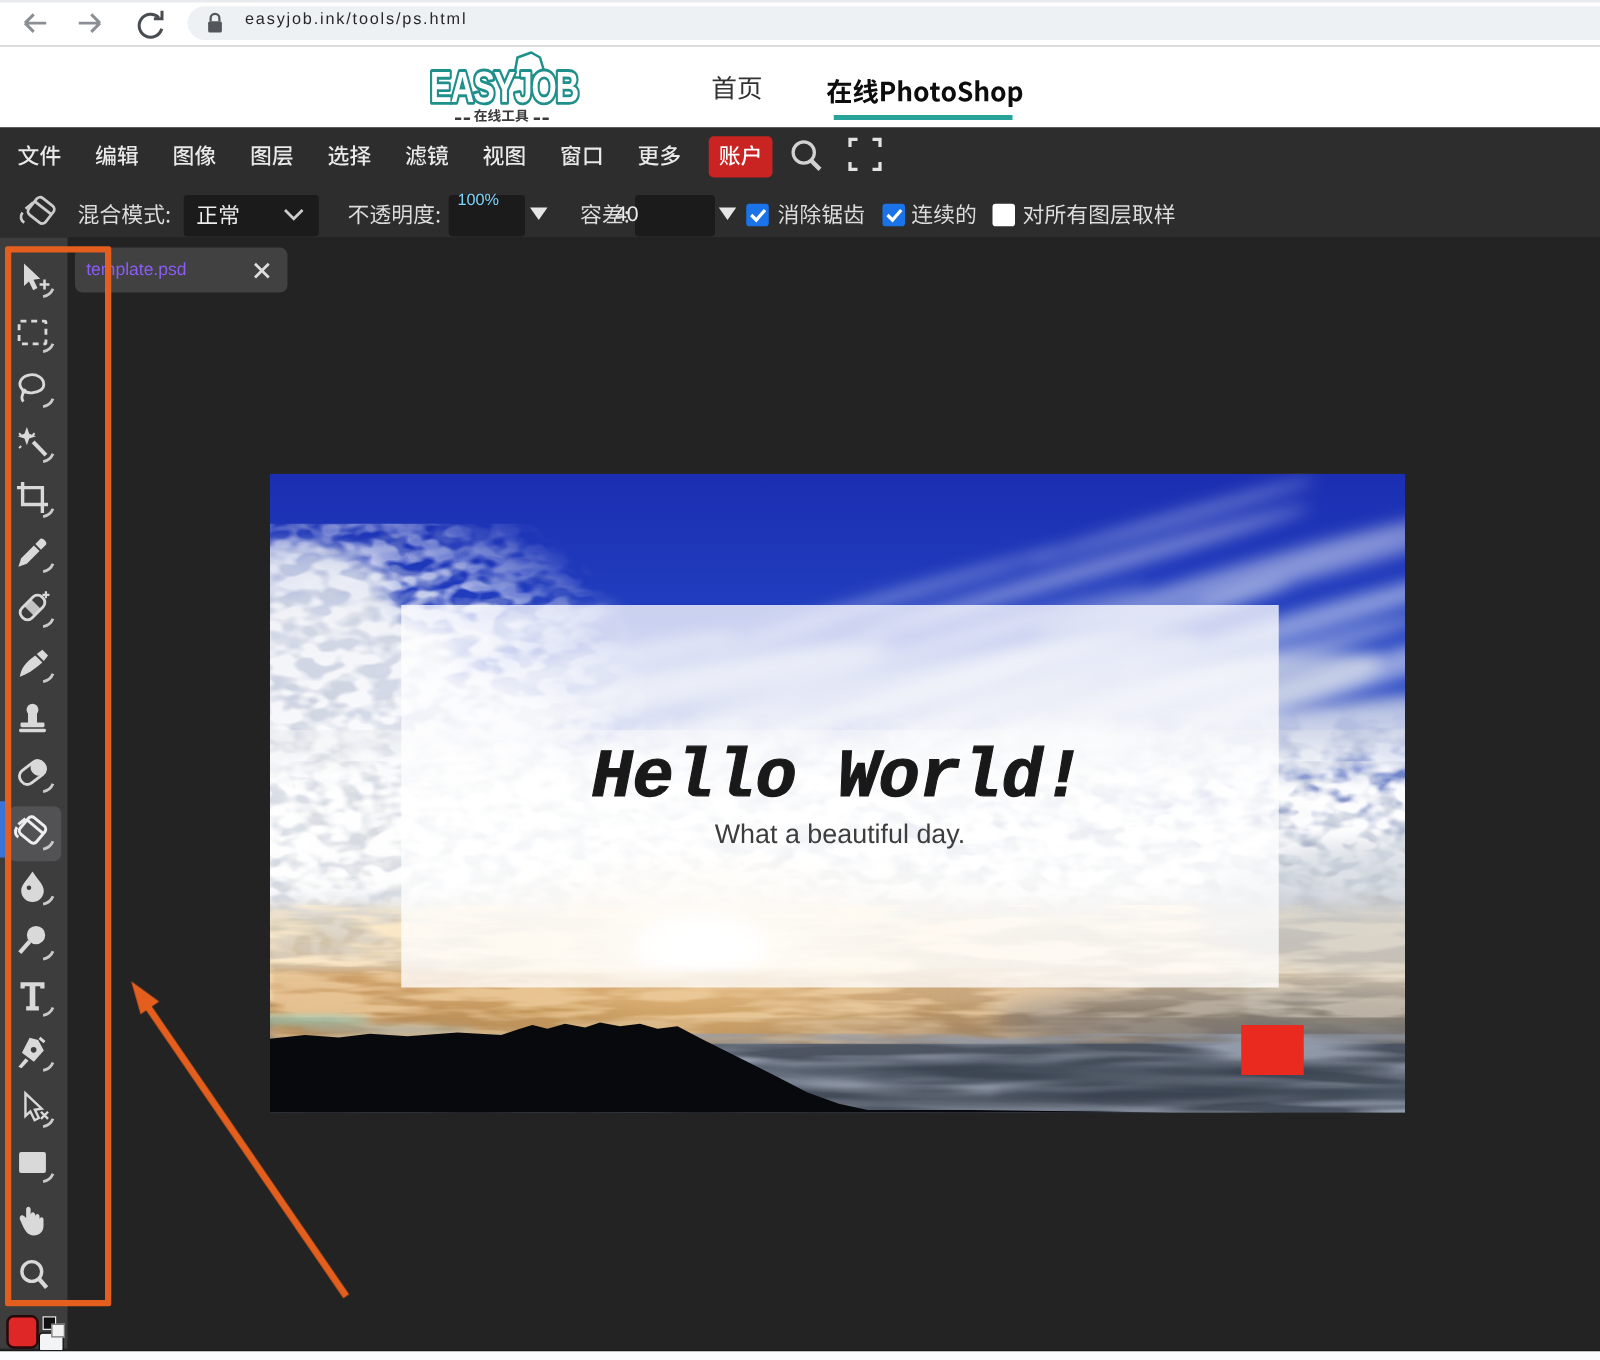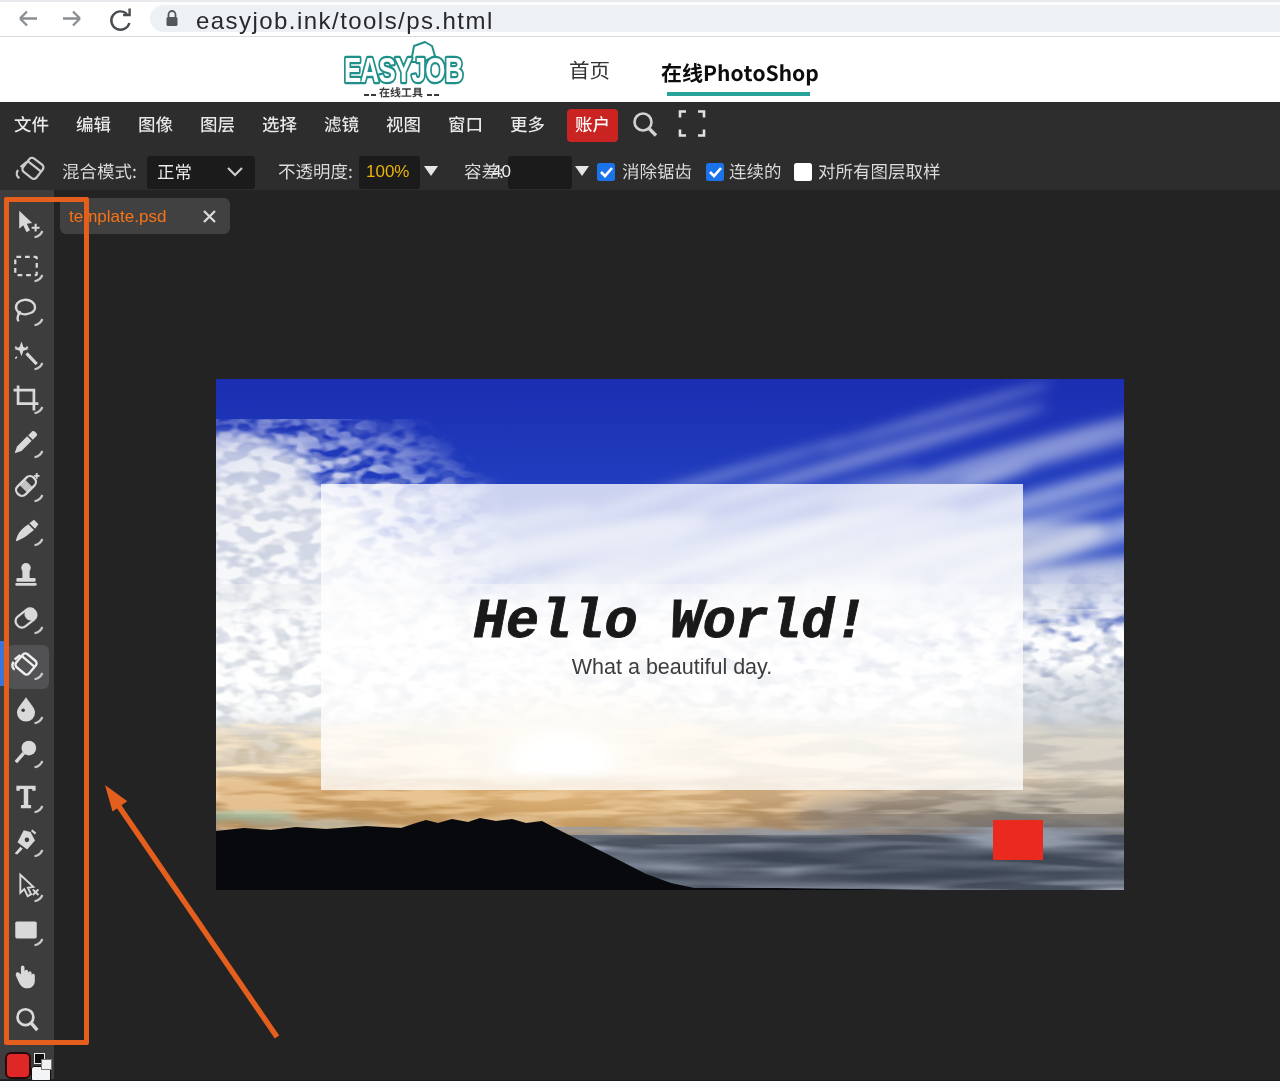--- a/index.html
+++ b/index.html
@@ -12,21 +12,21 @@
  <path d="M20,18.5 h17 M20,18.5 l7,-7 M20,18.5 l7,7" stroke="#8b8e92" stroke-width="2.3" fill="none"></path>
  <path d="M63,18.5 h17 M80,18.5 l-7,-7 M80,18.5 l-7,7" stroke="#8b8e92" stroke-width="2.3" fill="none"></path>
  <path d="M127,14 a9.2,9.2 0 1,0 2.4,9" stroke="#494c50" stroke-width="2.4" fill="none"></path>
  <path d="M129.6,8.5 v6.5 h-6.5" fill="none" stroke="#494c50" stroke-width="2.4"></path>
 </svg>
 <div class="abs" style="left:150px;top:5px;width:1130px;height:27px;background:#eef1f4;border-radius:14px 0 0 14px"></div>
 <svg class="abs" style="left:164px;top:9px" width="16" height="20">
  <rect x="2.5" y="8" width="11" height="9" rx="1.5" fill="#53565b"></rect>
  <path d="M4.5,8 V5.5 a3.5,3.5 0 0,1 7,0 V8" fill="none" stroke="#53565b" stroke-width="1.8"></path>
 </svg>
-<div class="abs" style="left:196px;top:7px;font-size:24px;color:#26282c;letter-spacing:1.45px">easyjob.ink/tools/ps.html</div>
+<div class="abs" style="left:196px;top:7px;font-size:13px;color:#26282c;letter-spacing:1.45px">easyjob.ink/tools/ps.html</div>
 
 <div class="abs" style="left:0;top:37px;width:1280px;height:65px;background:#ffffff"></div>
 <svg class="abs" style="left:0;top:37px" width="1280" height="65">
  <path d="M411,25 L414,9 L425,5 L432,9 L435,19 L423,25 Z" fill="#ffffff" stroke="#1f8f8a" stroke-width="2" stroke-linejoin="round"></path>
  <g font-family="Liberation Sans, sans-serif">
   <text x="465" y="45" font-size="35" font-weight="bold" letter-spacing="-1" transform="scale(0.74,1)" fill="#ffffff" stroke="#1f8f8a" stroke-width="4.6" paint-order="stroke" stroke-linejoin="round">EASYJOB</text>
  </g>
  <g fill="#3a3a3a">
   <rect x="364" y="57" width="5" height="2"></rect>
       <rect x="371" y="57" width="5" height="2"></rect>
@@ -61,21 +61,21 @@
       <path d="M698,9.5 h6 v6"></path>
   <path d="M686,33.5 h-6 v-6"></path>
       <path d="M698,33.5 h6 v-6"></path>
  </g>
 </svg>
 
 <div class="abs" style="left:0;top:148px;width:1280px;height:42px;background:#2d2d2e"></div>
 <div class="abs" style="left:147px;top:156px;width:108px;height:33px;background:#1b1b1b;border-radius:3px"></div>
 <div class="abs" style="left:359px;top:156px;width:61px;height:33px;background:#1b1b1b;border-radius:3px"></div>
 <div class="abs" style="left:508px;top:156px;width:64px;height:33px;background:#1b1b1b;border-radius:3px"></div>
-<div class="abs" style="left:366px;top:162px;font-size:17px;color:#eab308">100%</div>
+<div class="abs" style="left:366px;top:152px;font-size:13px;color:#7dd3fc">100%</div>
 <div class="abs" style="left:492px;top:162px;font-size:17px;color:#eeeeee">40</div>
 <svg class="abs" style="left:0;top:148px" width="1280" height="42">
  <g transform="translate(0,-148)">
       <path transform="translate(62,178)" fill="#dddddd" d="M7.4 -10.2H14.0V-8.6H7.4ZM7.4 -12.9H14.0V-11.3H7.4ZM6.2 -14.0V-7.5H15.3V-14.0ZM1.6 -13.5C2.6 -12.9 4.0 -12.1 4.8 -11.5L5.6 -12.6C4.8 -13.1 3.4 -13.9 2.4 -14.4ZM0.8 -8.7C1.8 -8.1 3.2 -7.3 3.9 -6.8L4.6 -7.8C3.9 -8.3 2.5 -9.1 1.5 -9.6ZM1.2 0.3 2.3 1.2C3.3 -0.5 4.6 -2.6 5.5 -4.5L4.5 -5.4C3.5 -3.4 2.1 -1.1 1.2 0.3ZM6.1 1.5C6.5 1.2 7.0 1.1 10.8 0.1C10.7 -0.2 10.6 -0.6 10.6 -1.0L7.6 -0.3V-3.5H10.6V-4.7H7.6V-6.8H6.3V-0.8C6.3 -0.2 5.9 0.0 5.6 0.1C5.8 0.5 6.0 1.1 6.1 1.5ZM11.3 -6.7V-0.6C11.3 0.7 11.7 1.1 13.1 1.1C13.4 1.1 14.9 1.1 15.2 1.1C16.4 1.1 16.7 0.5 16.9 -1.6C16.5 -1.7 16.0 -1.9 15.8 -2.2C15.7 -0.4 15.6 -0.1 15.1 -0.1C14.8 -0.1 13.5 -0.1 13.2 -0.1C12.7 -0.1 12.6 -0.2 12.6 -0.7V-2.7C14.0 -3.3 15.5 -4.0 16.6 -4.7L15.7 -5.7C14.9 -5.1 13.7 -4.4 12.6 -3.9V-6.7Z M26.5 -14.8C24.8 -12.0 21.5 -9.7 18.2 -8.4C18.6 -8.1 18.9 -7.6 19.1 -7.2C20.1 -7.6 21.0 -8.1 21.8 -8.6V-7.8H30.7V-8.9C31.6 -8.4 32.5 -7.9 33.5 -7.4C33.7 -7.8 34.1 -8.3 34.5 -8.6C31.7 -9.7 29.2 -11.2 27.1 -13.4L27.7 -14.2ZM22.3 -9.0C23.8 -10.0 25.2 -11.1 26.4 -12.4C27.7 -11.0 29.1 -9.9 30.6 -9.0ZM20.9 -5.7V1.4H22.3V0.4H30.4V1.3H31.8V-5.7ZM22.3 -0.8V-4.5H30.4V-0.8Z M43.3 -7.3H49.4V-6.0H43.3ZM43.3 -9.5H49.4V-8.3H43.3ZM47.8 -14.7V-13.2H45.1V-14.7H43.9V-13.2H41.3V-12.1H43.9V-10.8H45.1V-12.1H47.8V-10.8H49.1V-12.1H51.5V-13.2H49.1V-14.7ZM42.0 -10.5V-5.1H45.6C45.5 -4.5 45.5 -4.1 45.3 -3.6H41.0V-2.5H45.0C44.3 -1.1 43.0 -0.2 40.5 0.4C40.7 0.6 41.0 1.1 41.2 1.4C44.2 0.7 45.6 -0.6 46.3 -2.5C47.2 -0.5 48.8 0.8 51.1 1.4C51.3 1.1 51.6 0.6 51.9 0.3C49.9 -0.1 48.4 -1.1 47.6 -2.5H51.5V-3.6H46.7C46.7 -4.1 46.8 -4.6 46.9 -5.1H50.6V-10.5ZM38.1 -14.7V-11.3H35.9V-10.1H38.1V-10.1C37.6 -7.7 36.6 -4.9 35.6 -3.4C35.8 -3.1 36.1 -2.6 36.3 -2.2C36.9 -3.2 37.6 -4.8 38.1 -6.5V1.4H39.3V-7.6C39.8 -6.7 40.3 -5.6 40.6 -5.0L41.4 -6.0C41.1 -6.5 39.8 -8.7 39.3 -9.4V-10.1H41.1V-11.3H39.3V-14.7Z M64.9 -13.8C65.8 -13.2 66.9 -12.3 67.4 -11.6L68.3 -12.5C67.8 -13.1 66.7 -14.0 65.8 -14.6ZM62.4 -14.6C62.4 -13.5 62.4 -12.5 62.5 -11.4H53.5V-10.2H62.6C63.0 -3.6 64.5 1.4 67.4 1.4C68.7 1.4 69.2 0.5 69.4 -2.5C69.1 -2.7 68.6 -3.0 68.3 -3.3C68.1 -0.9 68.0 0.1 67.5 0.1C65.7 0.1 64.4 -4.2 63.9 -10.2H69.1V-11.4H63.9C63.8 -12.5 63.8 -13.5 63.8 -14.6ZM53.5 -0.4 54.0 0.9C56.2 0.4 59.4 -0.4 62.4 -1.1L62.3 -2.2L58.5 -1.4V-6.3H61.8V-7.5H54.1V-6.3H57.2V-1.2Z M72.4 -6.8C73.1 -6.8 73.6 -7.3 73.6 -8.1C73.6 -8.8 73.1 -9.3 72.4 -9.3C71.8 -9.3 71.3 -8.8 71.3 -8.1C71.3 -7.3 71.8 -6.8 72.4 -6.8ZM72.4 0.2C73.1 0.2 73.6 -0.3 73.6 -1.0C73.6 -1.7 73.1 -2.2 72.4 -2.2C71.8 -2.2 71.3 -1.7 71.3 -1.0C71.3 -0.3 71.8 0.2 72.4 0.2Z"></path>
       <path transform="translate(157,178.5)" fill="#eeeeee" d="M3.3 -8.9V-0.7H0.9V0.6H16.6V-0.7H9.9V-6.2H15.4V-7.5H9.9V-12.1H16.0V-13.4H1.6V-12.1H8.5V-0.7H4.6V-8.9Z M23.0 -8.6H29.6V-6.9H23.0ZM20.2 -4.4V0.6H21.5V-3.2H25.8V1.4H27.1V-3.2H31.2V-0.8C31.2 -0.6 31.2 -0.5 30.9 -0.5C30.6 -0.5 29.7 -0.5 28.6 -0.5C28.8 -0.2 29.0 0.3 29.1 0.7C30.4 0.7 31.3 0.7 31.9 0.5C32.4 0.3 32.5 -0.1 32.5 -0.8V-4.4H27.1V-5.9H30.9V-9.6H21.7V-5.9H25.8V-4.4ZM20.4 -14.1C21.0 -13.5 21.5 -12.6 21.8 -12.0H19.0V-8.2H20.3V-10.8H32.3V-8.2H33.6V-12.0H27.0V-14.7H25.7V-12.0H22.0L23.1 -12.5C22.8 -13.1 22.2 -13.9 21.6 -14.5ZM30.9 -14.6C30.5 -13.9 29.9 -13.0 29.4 -12.4L30.5 -12.0C31.0 -12.5 31.6 -13.3 32.2 -14.1Z"></path>
       <path transform="translate(278,178)" fill="#dddddd" d="M9.8 -8.4C11.9 -7.0 14.5 -4.9 15.7 -3.6L16.8 -4.6C15.5 -5.9 12.8 -7.9 10.8 -9.2ZM1.2 -13.5V-12.1H9.0C7.3 -9.1 4.3 -6.2 0.8 -4.5C1.1 -4.2 1.5 -3.6 1.7 -3.3C4.1 -4.6 6.3 -6.4 8.0 -8.4V1.4H9.5V-10.2C9.9 -10.8 10.3 -11.5 10.7 -12.1H16.3V-13.5Z M18.6 -13.4C19.6 -12.5 20.8 -11.3 21.3 -10.4L22.4 -11.3C21.8 -12.1 20.6 -13.3 19.6 -14.1ZM32.4 -14.4C30.4 -13.9 26.6 -13.7 23.4 -13.5C23.5 -13.3 23.7 -12.8 23.7 -12.6C25.0 -12.6 26.5 -12.7 27.9 -12.8V-11.5H23.0V-10.4H27.1C25.9 -9.2 24.1 -8.1 22.5 -7.5C22.7 -7.3 23.1 -6.9 23.3 -6.6C24.9 -7.2 26.7 -8.5 27.9 -9.8V-7.5H29.1V-9.9C30.3 -8.5 32.0 -7.3 33.7 -6.7C33.8 -7.0 34.2 -7.4 34.5 -7.6C32.8 -8.1 31.0 -9.2 29.9 -10.4H34.2V-11.5H29.1V-12.9C30.7 -13.1 32.1 -13.3 33.3 -13.5ZM24.4 -7.1V-6.0H26.4C26.1 -4.1 25.3 -2.8 22.9 -2.0C23.2 -1.8 23.5 -1.3 23.6 -1.1C26.4 -2.0 27.3 -3.7 27.6 -6.0H29.7C29.6 -5.5 29.5 -4.9 29.3 -4.5H32.3C32.1 -3.2 32.0 -2.6 31.7 -2.4C31.6 -2.2 31.4 -2.2 31.2 -2.2C30.9 -2.2 30.0 -2.2 29.2 -2.3C29.4 -2.0 29.5 -1.6 29.5 -1.3C30.4 -1.2 31.2 -1.2 31.6 -1.3C32.1 -1.3 32.4 -1.4 32.7 -1.6C33.1 -2.0 33.3 -2.9 33.5 -5.0C33.5 -5.1 33.6 -5.4 33.6 -5.4H30.7L31.1 -7.1ZM21.9 -8.0H18.5V-6.8H20.6V-1.5C19.9 -1.1 19.1 -0.5 18.3 0.3L19.2 1.4C20.2 0.3 21.1 -0.6 21.8 -0.6C22.1 -0.6 22.7 -0.1 23.4 0.3C24.5 1.0 26.0 1.2 28.0 1.2C29.7 1.2 32.7 1.1 34.0 1.0C34.1 0.6 34.3 -0.0 34.4 -0.4C32.7 -0.2 30.0 -0.1 28.0 -0.1C26.2 -0.1 24.7 -0.2 23.6 -0.8C22.8 -1.3 22.4 -1.7 21.9 -1.8Z M40.9 -7.9V-4.4H37.6V-7.9ZM40.9 -9.1H37.6V-12.4H40.9ZM36.4 -13.6V-1.5H37.6V-3.2H42.1V-13.6ZM49.9 -12.7V-9.7H45.0V-12.7ZM43.8 -13.9V-7.7C43.8 -5.0 43.5 -1.6 40.5 0.6C40.8 0.8 41.3 1.2 41.5 1.5C43.5 -0.0 44.4 -2.1 44.8 -4.2H49.9V-0.3C49.9 -0.0 49.8 0.1 49.5 0.1C49.2 0.1 48.1 0.1 47.0 0.1C47.2 0.4 47.4 1.0 47.4 1.4C49.0 1.4 49.9 1.3 50.5 1.1C51.0 0.9 51.2 0.5 51.2 -0.3V-13.9ZM49.9 -8.5V-5.4H44.9C45.0 -6.2 45.0 -7.0 45.0 -7.7V-8.5Z M59.3 -11.3V-9.7H56.4V-8.7H59.3V-5.8H66.1V-8.7H68.9V-9.7H66.1V-11.3H64.8V-9.7H60.5V-11.3ZM64.8 -8.7V-6.8H60.5V-8.7ZM65.7 -3.6C65.0 -2.6 63.9 -1.9 62.6 -1.4C61.4 -1.9 60.4 -2.7 59.6 -3.6ZM56.7 -4.6V-3.6H59.0L58.4 -3.3C59.1 -2.3 60.0 -1.5 61.2 -0.8C59.6 -0.3 57.7 0.0 55.9 0.2C56.1 0.5 56.3 1.0 56.4 1.3C58.6 1.1 60.7 0.6 62.6 -0.1C64.3 0.6 66.4 1.1 68.6 1.4C68.7 1.1 69.1 0.5 69.3 0.3C67.4 0.1 65.6 -0.3 64.0 -0.8C65.6 -1.6 66.9 -2.7 67.7 -4.3L66.8 -4.7L66.6 -4.6ZM60.8 -14.5C61.0 -14.0 61.3 -13.5 61.5 -13.0H54.7V-8.2C54.7 -5.6 54.6 -1.8 53.1 0.8C53.5 0.9 54.1 1.2 54.3 1.4C55.8 -1.4 56.0 -5.4 56.0 -8.2V-11.7H69.1V-13.0H63.0C62.8 -13.5 62.4 -14.2 62.1 -14.8Z M72.4 -6.8C73.1 -6.8 73.6 -7.3 73.6 -8.1C73.6 -8.8 73.1 -9.3 72.4 -9.3C71.8 -9.3 71.3 -8.8 71.3 -8.1C71.3 -7.3 71.8 -6.8 72.4 -6.8ZM72.4 0.2C73.1 0.2 73.6 -0.3 73.6 -1.0C73.6 -1.7 73.1 -2.2 72.4 -2.2C71.8 -2.2 71.3 -1.7 71.3 -1.0C71.3 -0.3 71.8 0.2 72.4 0.2Z"></path>
       <path transform="translate(464,178)" fill="#dddddd" d="M5.8 -11.1C4.8 -9.8 3.2 -8.5 1.6 -7.8C1.8 -7.5 2.3 -7.0 2.5 -6.8C4.1 -7.7 5.9 -9.1 7.0 -10.7ZM10.3 -10.3C11.9 -9.3 13.9 -7.8 14.8 -6.8L15.8 -7.7C14.8 -8.7 12.7 -10.1 11.1 -11.0ZM8.7 -9.5C7.0 -6.9 3.9 -4.7 0.6 -3.5C1.0 -3.3 1.3 -2.8 1.5 -2.5C2.3 -2.8 3.1 -3.2 3.9 -3.6V1.4H5.1V0.8H12.3V1.3H13.7V-3.8C14.4 -3.4 15.2 -3.0 15.9 -2.7C16.1 -3.1 16.5 -3.5 16.8 -3.8C14.0 -4.9 11.5 -6.3 9.5 -8.6L9.8 -9.0ZM5.1 -0.4V-3.3H12.3V-0.4ZM5.2 -4.5C6.6 -5.4 7.8 -6.4 8.8 -7.6C10.0 -6.3 11.2 -5.3 12.6 -4.5ZM7.6 -14.5C7.8 -14.1 8.1 -13.6 8.3 -13.1H1.5V-9.9H2.7V-11.9H14.7V-9.9H16.1V-13.1H9.8C9.6 -13.6 9.3 -14.3 8.9 -14.8Z M29.6 -14.7C29.3 -14.1 28.8 -13.1 28.3 -12.4H24.3C24.0 -13.1 23.4 -14.0 22.8 -14.7L21.7 -14.2C22.1 -13.7 22.5 -13.0 22.8 -12.4H19.3V-11.2H25.2C25.1 -10.7 25.0 -10.2 24.8 -9.7H20.2V-8.5H24.5C24.3 -8.0 24.1 -7.4 23.9 -6.9H18.6V-5.7H23.3C22.1 -3.6 20.4 -2.0 18.2 -0.9C18.5 -0.6 19.0 -0.0 19.1 0.3C21.0 -0.8 22.5 -2.2 23.7 -3.9V-3.1H27.2V-0.6H21.4V0.6H33.9V-0.6H28.6V-3.1H32.6V-4.3H24.0C24.3 -4.8 24.5 -5.2 24.8 -5.7H34.0V-6.9H25.3C25.5 -7.4 25.7 -8.0 25.9 -8.5H32.4V-9.7H26.2C26.4 -10.2 26.5 -10.7 26.6 -11.2H33.3V-12.4H29.8C30.2 -13.0 30.6 -13.7 31.1 -14.3Z M37.4 -6.8C38.1 -6.8 38.6 -7.3 38.6 -8.1C38.6 -8.8 38.1 -9.3 37.4 -9.3C36.8 -9.3 36.3 -8.8 36.3 -8.1C36.3 -7.3 36.8 -6.8 37.4 -6.8ZM37.4 0.2C38.1 0.2 38.6 -0.3 38.6 -1.0C38.6 -1.7 38.1 -2.2 37.4 -2.2C36.8 -2.2 36.3 -1.7 36.3 -1.0C36.3 -0.3 36.8 0.2 37.4 0.2Z"></path>
       <path transform="translate(622,178)" fill="#dddddd" d="M15.1 -14.2C14.7 -13.2 13.9 -11.8 13.2 -10.9L14.4 -10.4C15.0 -11.3 15.8 -12.5 16.4 -13.7ZM6.1 -13.6C6.9 -12.6 7.6 -11.2 7.9 -10.3L9.1 -10.9C8.8 -11.8 8.0 -13.1 7.2 -14.1ZM1.5 -13.6C2.6 -13.0 3.9 -12.1 4.5 -11.5L5.3 -12.5C4.7 -13.1 3.3 -14.0 2.3 -14.5ZM0.7 -8.9C1.8 -8.4 3.1 -7.5 3.8 -6.8L4.6 -7.9C3.9 -8.5 2.5 -9.3 1.4 -9.9ZM1.2 0.4 2.3 1.2C3.3 -0.4 4.4 -2.6 5.2 -4.5L4.2 -5.3C3.3 -3.3 2.1 -1.0 1.2 0.4ZM7.9 -5.5H14.4V-3.6H7.9ZM7.9 -6.6V-8.5H14.4V-6.6ZM10.6 -14.7V-9.7H6.6V1.4H7.9V-2.4H14.4V-0.3C14.4 -0.0 14.3 0.1 14.0 0.1C13.8 0.1 12.8 0.1 11.8 0.1C12.0 0.4 12.2 0.9 12.3 1.3C13.6 1.3 14.5 1.3 15.0 1.1C15.5 0.9 15.7 0.5 15.7 -0.2V-9.7H11.9V-14.7Z M25.8 -3.9C25.2 -2.6 24.3 -1.3 23.4 -0.4C23.7 -0.2 24.2 0.1 24.4 0.3C25.3 -0.6 26.3 -2.1 27.0 -3.5ZM30.9 -3.5C31.8 -2.4 32.9 -0.8 33.4 0.2L34.4 -0.4C33.9 -1.4 32.8 -2.9 31.9 -4.0ZM18.9 -14.0V1.3H20.0V-12.8H22.3C21.9 -11.6 21.3 -10.1 20.8 -8.8C22.2 -7.5 22.5 -6.3 22.5 -5.3C22.5 -4.7 22.4 -4.3 22.1 -4.1C21.9 -4.0 21.8 -3.9 21.5 -3.9C21.2 -3.9 20.8 -3.9 20.4 -3.9C20.6 -3.6 20.7 -3.1 20.7 -2.8C21.2 -2.7 21.6 -2.7 22.0 -2.8C22.4 -2.8 22.7 -2.9 22.9 -3.1C23.4 -3.5 23.7 -4.2 23.7 -5.2C23.6 -6.3 23.3 -7.5 22.0 -9.0C22.6 -10.4 23.3 -12.1 23.8 -13.5L23.0 -14.1L22.8 -14.0ZM24.0 -6.0V-4.8H28.6V-0.1C28.6 0.1 28.5 0.2 28.2 0.2C28.0 0.2 27.1 0.2 26.2 0.2C26.4 0.5 26.5 1.0 26.6 1.4C27.9 1.4 28.7 1.4 29.2 1.2C29.7 1.0 29.9 0.6 29.9 -0.1V-4.8H34.2V-6.0H29.9V-8.2H32.5V-9.3H25.6V-8.2H28.6V-6.0ZM29.1 -14.8C27.9 -12.7 25.7 -10.7 23.5 -9.6C23.8 -9.3 24.2 -8.9 24.4 -8.6C26.1 -9.6 27.8 -11.1 29.1 -12.8C30.6 -10.9 32.1 -9.7 33.7 -8.8C33.9 -9.1 34.2 -9.6 34.6 -9.8C32.9 -10.7 31.3 -11.9 29.8 -13.7L30.2 -14.4Z M44.0 -12.9H50.0V-10.6H44.0ZM44.0 -9.5H46.9V-7.5H44.0L44.0 -8.6ZM44.0 -4.2V1.4H45.2V0.8H49.9V1.3H51.1V-4.2H48.2V-6.4H51.7V-7.5H48.2V-9.5H51.2V-14.0H42.8V-8.6C42.8 -5.8 42.6 -2.1 41.0 0.6C41.3 0.7 41.8 1.1 42.1 1.3C43.3 -0.9 43.8 -3.8 43.9 -6.4H46.9V-4.2ZM45.2 -0.4V-3.1H49.9V-0.4ZM38.2 -14.7C37.6 -13.0 36.7 -11.5 35.6 -10.4C35.8 -10.1 36.2 -9.5 36.3 -9.2C36.9 -9.8 37.5 -10.6 38.0 -11.5H41.6V-12.7H38.7C38.9 -13.2 39.2 -13.8 39.4 -14.3ZM36.1 -6.0V-4.8H38.4V-1.3C38.4 -0.5 37.8 0.1 37.5 0.4C37.7 0.6 38.0 1.0 38.1 1.3C38.4 0.9 38.9 0.6 41.8 -1.3C41.7 -1.5 41.6 -2.1 41.5 -2.4L39.6 -1.2V-4.8H41.7V-6.0H39.6V-8.4H41.3V-9.6H36.9V-8.4H38.4V-6.0Z M61.0 -7.9C60.3 -5.1 58.8 -3.1 56.4 -1.9C56.7 -1.8 57.2 -1.3 57.5 -1.1C58.9 -2.0 60.2 -3.1 61.0 -4.7C62.6 -3.6 64.3 -2.1 65.2 -1.2L66.1 -2.1C65.1 -3.1 63.1 -4.6 61.5 -5.7C61.8 -6.3 62.0 -6.9 62.2 -7.6ZM54.6 -7.6V0.6H66.7V1.3H68.0V-7.7H66.7V-0.6H56.0V-7.6ZM53.5 -9.5V-8.3H69.1V-9.5H62.1V-11.7H67.6V-12.8H62.1V-14.7H60.7V-9.5H57.5V-13.8H56.2V-9.5Z"></path>
       <path transform="translate(729,178)" fill="#dddddd" d="M1.5 -13.9C2.3 -12.9 3.4 -11.5 3.9 -10.7L5.0 -11.4C4.5 -12.2 3.4 -13.6 2.5 -14.5ZM4.3 -8.8H0.8V-7.5H3.1V-2.0C2.3 -1.7 1.4 -0.9 0.5 0.2L1.5 1.4C2.3 0.2 3.1 -0.9 3.6 -0.9C4.0 -0.9 4.6 -0.3 5.4 0.2C6.6 1.0 8.1 1.2 10.4 1.2C12.1 1.2 15.4 1.1 16.6 1.0C16.7 0.6 16.9 -0.1 17.0 -0.5C15.3 -0.3 12.6 -0.1 10.4 -0.1C8.4 -0.1 6.8 -0.2 5.7 -1.0C5.1 -1.4 4.7 -1.7 4.3 -1.9ZM6.6 -7.1C6.7 -7.3 7.4 -7.4 8.2 -7.4H10.9V-5.0H5.5V-3.8H10.9V-0.6H12.2V-3.8H16.5V-5.0H12.2V-7.4H15.6L15.6 -8.6H12.2V-10.8H10.9V-8.6H8.0C8.5 -9.5 9.0 -10.6 9.5 -11.7H16.2V-12.9H10.0L10.5 -14.3L9.2 -14.7C9.0 -14.1 8.8 -13.5 8.6 -12.9H5.7V-11.7H8.1C7.7 -10.7 7.3 -9.9 7.1 -9.6C6.8 -8.9 6.5 -8.5 6.2 -8.4C6.3 -8.1 6.5 -7.4 6.6 -7.1Z M25.8 -7.9C26.6 -7.5 27.5 -6.8 27.9 -6.3L28.6 -7.0C28.1 -7.5 27.2 -8.2 26.4 -8.6ZM24.5 -6.3C25.3 -5.9 26.3 -5.1 26.8 -4.6L27.4 -5.4C26.9 -5.9 26.0 -6.6 25.1 -7.0ZM29.6 -1.8C30.9 -0.9 32.6 0.5 33.4 1.4L34.2 0.6C33.4 -0.3 31.7 -1.6 30.4 -2.6ZM18.3 -1.0 18.6 0.2C20.0 -0.4 22.0 -1.1 23.8 -1.8L23.6 -2.9C21.6 -2.2 19.6 -1.4 18.3 -1.0ZM24.5 -10.4V-9.2H32.4C32.1 -8.5 31.9 -7.7 31.6 -7.2L32.7 -6.9C33.1 -7.7 33.5 -9.0 33.9 -10.2L33.1 -10.4L32.8 -10.4H29.6V-12.0H33.0V-13.1H29.6V-14.7H28.3V-13.1H25.2V-12.0H28.3V-10.4ZM28.8 -8.6V-6.5C28.8 -5.8 28.8 -5.1 28.6 -4.4H24.1V-3.2H28.2C27.6 -1.9 26.3 -0.6 23.8 0.5C24.1 0.7 24.4 1.1 24.6 1.4C27.6 0.1 29.0 -1.5 29.6 -3.2H33.9V-4.4H29.9C30.0 -5.1 30.1 -5.8 30.1 -6.4V-8.6ZM18.6 -7.4C18.8 -7.5 19.2 -7.6 21.3 -7.9C20.5 -6.8 19.9 -5.8 19.6 -5.5C19.0 -4.8 18.7 -4.4 18.3 -4.3C18.4 -4.0 18.6 -3.4 18.7 -3.2C19.0 -3.4 19.6 -3.6 23.7 -4.7C23.7 -5.0 23.6 -5.5 23.6 -5.8L20.6 -5.1C21.8 -6.7 23.0 -8.5 24.0 -10.4L23.0 -11.0C22.7 -10.3 22.3 -9.7 21.9 -9.0L19.9 -8.8C20.9 -10.3 21.9 -12.3 22.7 -14.1L21.5 -14.7C20.8 -12.5 19.6 -10.3 19.2 -9.7C18.8 -9.1 18.5 -8.6 18.2 -8.6C18.3 -8.2 18.5 -7.6 18.6 -7.4Z M44.7 -7.4C45.6 -6.1 46.8 -4.4 47.3 -3.3L48.5 -4.0C47.9 -5.0 46.7 -6.7 45.7 -8.0ZM39.2 -14.7C39.1 -13.9 38.8 -12.7 38.5 -11.9H36.5V0.9H37.7V-0.4H42.6V-11.9H39.7C40.0 -12.6 40.3 -13.6 40.6 -14.5ZM37.7 -10.7H41.4V-7.0H37.7ZM37.7 -1.6V-5.9H41.4V-1.6ZM45.5 -14.8C44.9 -12.4 44.0 -9.9 42.8 -8.4C43.1 -8.2 43.6 -7.8 43.9 -7.6C44.5 -8.5 45.0 -9.5 45.5 -10.7H50.0C49.8 -3.7 49.5 -1.0 48.9 -0.4C48.7 -0.2 48.5 -0.1 48.2 -0.1C47.8 -0.1 46.7 -0.1 45.6 -0.2C45.8 0.1 46.0 0.7 46.0 1.0C47.0 1.1 48.0 1.1 48.6 1.1C49.2 1.0 49.6 0.9 50.0 0.3C50.7 -0.5 51.0 -3.2 51.2 -11.3C51.3 -11.4 51.3 -11.9 51.3 -11.9H46.0C46.3 -12.8 46.5 -13.6 46.7 -14.5Z"></path>
       <path transform="translate(818,178)" fill="#dddddd" d="M8.8 -6.9C9.6 -5.7 10.4 -4.0 10.7 -2.9L11.8 -3.5C11.6 -4.6 10.7 -6.2 9.9 -7.4ZM1.6 -7.9C2.7 -7.0 3.8 -5.8 4.8 -4.7C3.8 -2.4 2.4 -0.7 0.8 0.3C1.1 0.6 1.5 1.1 1.7 1.4C3.3 0.2 4.7 -1.4 5.8 -3.6C6.5 -2.6 7.2 -1.6 7.6 -0.9L8.7 -1.8C8.2 -2.7 7.3 -3.8 6.4 -4.9C7.2 -6.9 7.8 -9.3 8.1 -12.2L7.2 -12.4L7.0 -12.4H1.2V-11.1H6.6C6.4 -9.2 5.9 -7.5 5.4 -6.0C4.4 -7.0 3.5 -7.9 2.5 -8.8ZM13.4 -14.7V-10.5H8.4V-9.2H13.4V-0.4C13.4 -0.1 13.3 0.0 13.0 0.0C12.7 0.0 11.7 0.1 10.6 0.0C10.8 0.4 11.0 1.0 11.0 1.4C12.5 1.4 13.4 1.3 13.9 1.1C14.5 0.9 14.7 0.5 14.7 -0.4V-9.2H16.8V-10.5H14.7V-14.7Z M26.8 -12.9V-7.1C26.8 -4.7 26.7 -1.6 24.6 0.6C24.9 0.7 25.4 1.2 25.6 1.4C27.8 -0.8 28.2 -4.5 28.2 -7.1V-7.5H30.9V1.3H32.2V-7.5H34.3V-8.8H28.2V-12.0C30.2 -12.3 32.4 -12.7 33.9 -13.4L33.0 -14.5C31.6 -13.8 29.0 -13.3 26.8 -12.9ZM20.5 -6.3V-6.8V-9.1H24.0V-6.3ZM25.2 -14.3C23.8 -13.7 21.3 -13.2 19.2 -13.0V-6.8C19.2 -4.6 19.1 -1.5 18.0 0.6C18.3 0.8 18.8 1.2 19.1 1.4C20.1 -0.4 20.4 -2.9 20.5 -5.1H25.2V-10.3H20.5V-12.0C22.5 -12.2 24.6 -12.6 26.1 -13.2Z M41.8 -14.7C41.6 -13.9 41.4 -13.2 41.1 -12.4H36.1V-11.2H40.5C39.4 -8.9 37.8 -6.8 35.7 -5.3C35.9 -5.1 36.4 -4.6 36.5 -4.3C37.6 -5.1 38.6 -6.0 39.5 -7.1V1.4H40.8V-2.1H48.1V-0.3C48.1 0.0 48.0 0.1 47.7 0.1C47.4 0.1 46.3 0.1 45.1 0.1C45.3 0.5 45.5 1.0 45.6 1.3C47.1 1.3 48.1 1.3 48.6 1.2C49.2 0.9 49.4 0.5 49.4 -0.2V-9.2H40.9C41.3 -9.8 41.6 -10.5 41.9 -11.2H51.4V-12.4H42.5C42.7 -13.1 43.0 -13.7 43.2 -14.4ZM40.8 -5.1H48.1V-3.2H40.8ZM40.8 -6.2V-8.0H48.1V-6.2Z M59.1 -4.9C60.5 -4.6 62.2 -4.0 63.2 -3.5L63.8 -4.4C62.8 -4.8 61.0 -5.4 59.6 -5.7ZM57.3 -2.7C59.7 -2.4 62.8 -1.7 64.4 -1.1L65.0 -2.0C63.3 -2.6 60.3 -3.3 57.9 -3.6ZM54.0 -13.9V1.4H55.2V0.7H67.2V1.4H68.5V-13.9ZM55.2 -0.5V-12.7H67.2V-0.5ZM59.7 -12.4C58.9 -11.0 57.4 -9.6 55.9 -8.7C56.1 -8.5 56.6 -8.1 56.8 -7.9C57.3 -8.3 57.9 -8.7 58.4 -9.2C58.9 -8.6 59.6 -8.1 60.3 -7.6C58.8 -6.9 57.1 -6.4 55.5 -6.1C55.8 -5.8 56.1 -5.3 56.2 -5.0C57.9 -5.4 59.7 -6.0 61.4 -6.9C62.8 -6.1 64.5 -5.5 66.2 -5.2C66.3 -5.5 66.7 -6.0 66.9 -6.2C65.4 -6.5 63.8 -6.9 62.5 -7.6C63.8 -8.4 64.9 -9.4 65.6 -10.6L64.9 -11.0L64.7 -11.0H60.1C60.4 -11.3 60.6 -11.7 60.8 -12.0ZM59.1 -9.9 59.2 -10.0H63.8C63.1 -9.3 62.3 -8.7 61.4 -8.1C60.5 -8.6 59.7 -9.2 59.1 -9.9Z M75.3 -8.0V-6.8H85.3V-8.0ZM73.7 -12.7H84.2V-10.6H73.7ZM72.3 -13.9V-8.7C72.3 -6.0 72.2 -2.0 70.5 0.7C70.9 0.8 71.5 1.2 71.7 1.4C73.4 -1.5 73.7 -5.8 73.7 -8.7V-9.5H85.5V-13.9ZM75.0 1.1C75.6 0.9 76.4 0.8 84.1 0.3C84.3 0.8 84.6 1.2 84.7 1.6L85.9 1.0C85.3 -0.1 84.1 -2.0 83.1 -3.3L82.0 -2.8C82.5 -2.2 83.0 -1.5 83.4 -0.7L76.7 -0.3C77.6 -1.3 78.5 -2.5 79.3 -3.8H86.5V-5.0H74.2V-3.8H77.7C76.9 -2.5 75.9 -1.3 75.6 -0.9C75.2 -0.5 74.9 -0.2 74.6 -0.1C74.7 0.2 75.0 0.9 75.0 1.1Z M102.4 -11.5C102.0 -8.9 101.2 -6.6 100.3 -4.7C99.4 -6.7 98.8 -9.0 98.4 -11.5ZM96.4 -12.7V-11.5H97.2C97.7 -8.4 98.4 -5.7 99.5 -3.4C98.5 -1.8 97.2 -0.5 95.9 0.4C96.2 0.6 96.5 1.1 96.7 1.4C98.0 0.5 99.2 -0.7 100.2 -2.2C101.1 -0.7 102.2 0.4 103.5 1.3C103.7 0.9 104.1 0.5 104.4 0.2C103.0 -0.6 101.9 -1.8 101.0 -3.4C102.3 -5.8 103.3 -8.8 103.8 -12.6L103.0 -12.8L102.7 -12.7ZM88.2 -2.3 88.5 -1.0 93.7 -1.9V1.4H95.0V-2.2L96.6 -2.5L96.5 -3.6L95.0 -3.3V-12.7H96.3V-13.9H88.3V-12.7H89.5V-2.5ZM90.8 -12.7H93.7V-10.2H90.8ZM90.8 -9.1H93.7V-6.6H90.8ZM90.8 -5.4H93.7V-3.1L90.8 -2.7Z M112.7 -14.2C113.3 -13.3 113.9 -12.1 114.2 -11.4L115.4 -11.9C115.2 -12.6 114.5 -13.8 113.9 -14.6ZM119.4 -14.8C119.0 -13.7 118.3 -12.3 117.7 -11.3H112.0V-10.1H115.9V-7.7H112.5V-6.5H115.9V-4.0H111.3V-2.8H115.9V1.4H117.2V-2.8H121.6V-4.0H117.2V-6.5H120.7V-7.7H117.2V-10.1H121.2V-11.3H119.1C119.6 -12.2 120.2 -13.3 120.7 -14.3ZM108.2 -14.7V-11.3H106.0V-10.1H108.2C107.7 -7.7 106.6 -4.9 105.5 -3.4C105.8 -3.1 106.1 -2.6 106.2 -2.2C107.0 -3.2 107.7 -4.9 108.2 -6.7V1.4H109.5V-7.7C109.9 -6.8 110.5 -5.8 110.7 -5.2L111.5 -6.2C111.2 -6.7 109.9 -8.7 109.5 -9.3V-10.1H111.3V-11.3H109.5V-14.7Z"></path>
@@ -203,21 +203,21 @@
 <g transform="translate(26,785) scale(1.13)">
       <path d="M-8.5,1.5 c-1.5,-3 0.5,-5 2.5,-3.5 l1.5,1.5 V-6.5 c0,-2.6 3.2,-2.6 3.2,0 V-2.5 c0,-2.8 3.2,-2.8 3.2,0 V-1.5 c0,-2.4 3.1,-2.4 3.1,0 V0.5 c0,-2 2.8,-2 2.8,0 V5 c0,4.2 -2.8,6.8 -7,6.8 c-4,0 -6,-2.3 -9.3,-10.3 Z" fill="#d9d9d9"></path>
     </g>
 <g transform="translate(26,830) scale(1.13)">
       <circle cx="-0.5" cy="-2.5" r="7" fill="none" stroke="#d9d9d9" stroke-width="2.4"></circle>
       <path d="M4.5,2.5 L10,9" stroke="#d9d9d9" stroke-width="3"></path>
     </g>
   </svg>
 
 <div class="abs" style="left:60px;top:198px;width:170px;height:36px;background:#414142;border-radius:6px"></div>
-<div class="abs" style="left:69px;top:207px;font-size:17px;color:#f97316">template.psd</div>
+<div class="abs" style="left:69px;top:207px;font-size:14px;color:#8b5cf6">template.psd</div>
 <svg class="abs" style="left:202px;top:209px" width="16" height="16">
     <path d="M2,2 L13,13 M13,2 L2,13" stroke="#dddddd" stroke-width="2.2"></path>
   </svg>
 
 <div class="abs" style="left:216px;top:379px;width:1079px;height:511px">
 <svg width="908" height="511" viewBox="0 0 908 511" style="position:absolute;left:0;top:0">
 <defs>
 <linearGradient id="sky" x1="0" y1="0" x2="0" y2="1">
  <stop offset="0" stop-color="#1b2eb2"></stop>
  <stop offset="0.30" stop-color="#2444c4"></stop>

